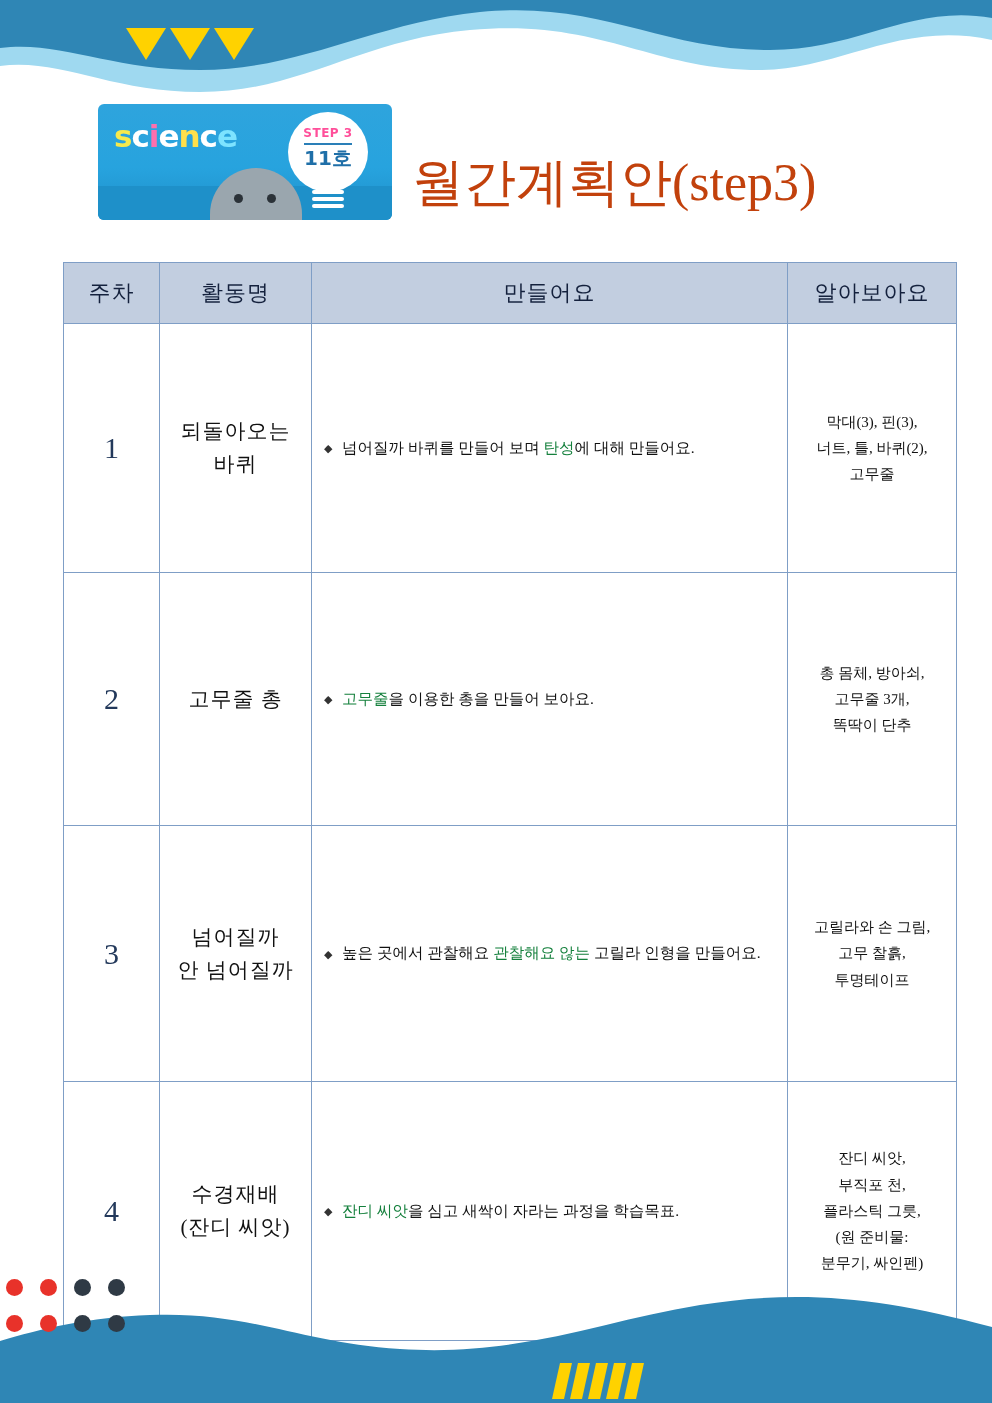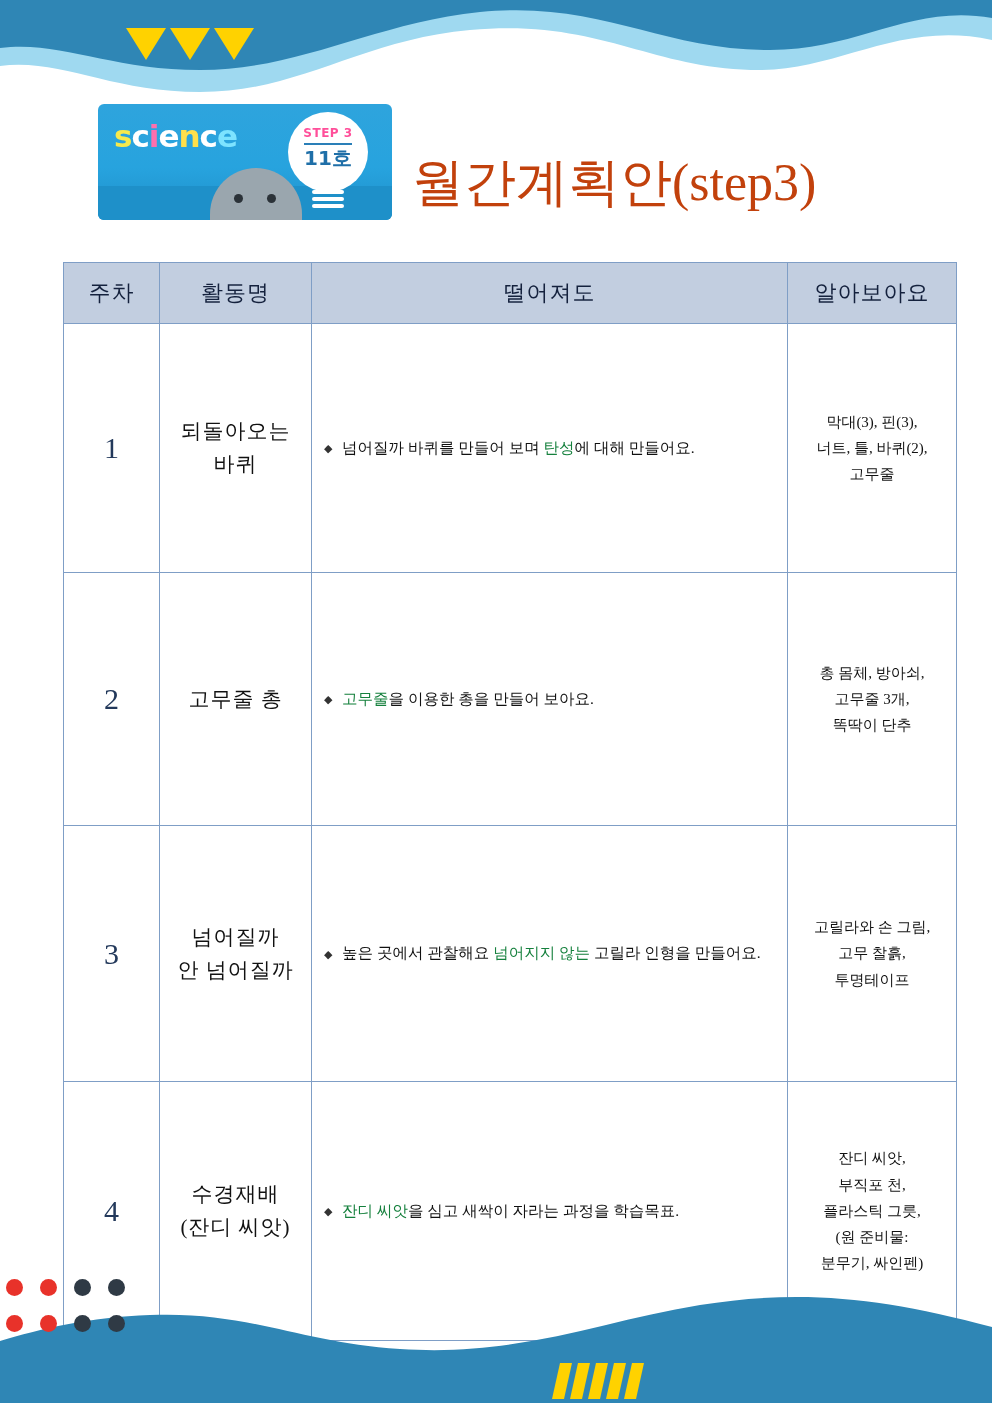--- a/index.html
+++ b/index.html
@@ -287,41 +287,41 @@
   <colgroup>
     <col class="col-week">
       <col class="col-name">
       <col class="col-goal">
       <col class="col-mat">
   </colgroup>
   <thead>
     <tr>
       <th>주차</th>
       <th>활동명</th>
-      <th>떨어져도</th>
+      <th>만들어요</th>
       <th>알아보아요</th>
     </tr>
   </thead>
   <tbody id="table-body">
       <tr class="row-1">
         <td class="cell-week">1</td>
         <td class="cell-name">되돌아오는<br>바퀴</td>
         <td class="cell-goal"><span class="bullet">◆</span><span><span>넘어질까 바퀴를 만들어 보며 </span><span class="hl">탄성</span><span>에 대해 만들어요.</span></span></td>
         <td class="cell-mat">막대(3), 핀(3),<br>너트, 틀, 바퀴(2),<br>고무줄</td>
       </tr>
       <tr class="row-2">
         <td class="cell-week">2</td>
         <td class="cell-name">고무줄 총</td>
         <td class="cell-goal"><span class="bullet">◆</span><span><span class="hl">고무줄</span><span>을 이용한 총을 만들어 보아요.</span></span></td>
         <td class="cell-mat">총 몸체, 방아쇠,<br>고무줄 3개,<br>똑딱이 단추</td>
       </tr>
       <tr class="row-3">
         <td class="cell-week">3</td>
         <td class="cell-name">넘어질까<br>안 넘어질까</td>
-        <td class="cell-goal"><span class="bullet">◆</span><span><span>높은 곳에서 관찰해요 </span><span class="hl">넘어지지 않는</span><span> 고릴라 인형을 만들어요.</span></span></td>
+        <td class="cell-goal"><span class="bullet">◆</span><span><span>높은 곳에서 관찰해요 </span><span class="hl">관찰해요 않는</span><span> 고릴라 인형을 만들어요.</span></span></td>
         <td class="cell-mat">고릴라와 손 그림,<br>고무 찰흙,<br>투명테이프</td>
       </tr>
       <tr class="row-4">
         <td class="cell-week">4</td>
         <td class="cell-name">수경재배<br>(잔디 씨앗)</td>
         <td class="cell-goal"><span class="bullet">◆</span><span><span class="hl">잔디 씨앗</span><span>을 심고 새싹이 자라는 과정을 학습목표.</span></span></td>
         <td class="cell-mat">잔디 씨앗,<br>부직포 천,<br>플라스틱 그릇,<br>(원 준비물:<br>분무기, 싸인펜)</td>
       </tr>
     </tbody>
 </table>

